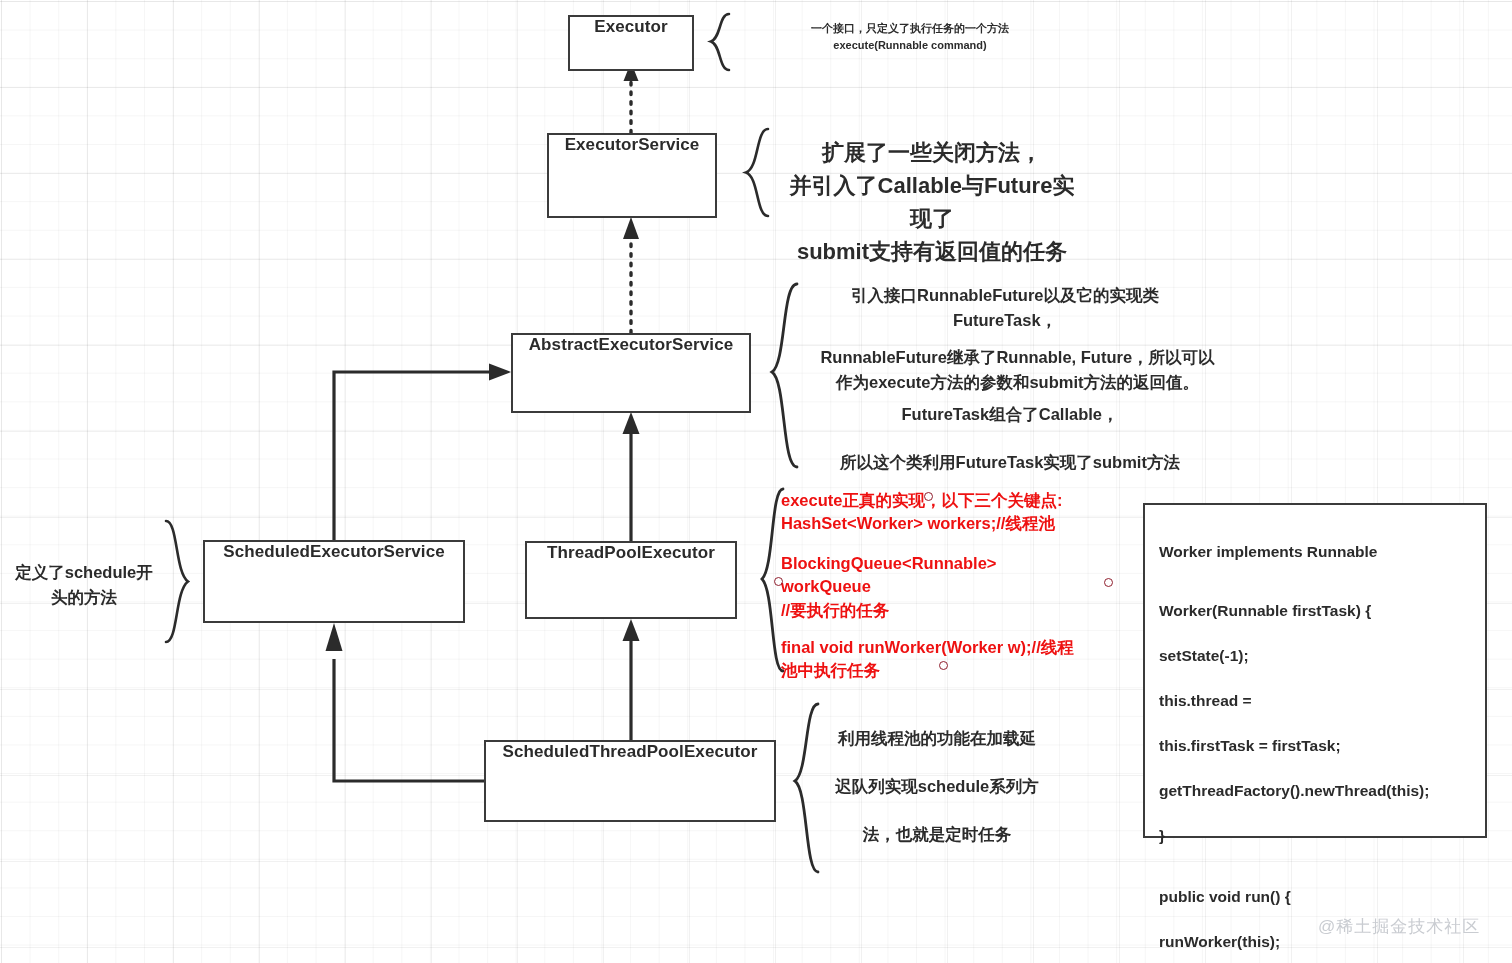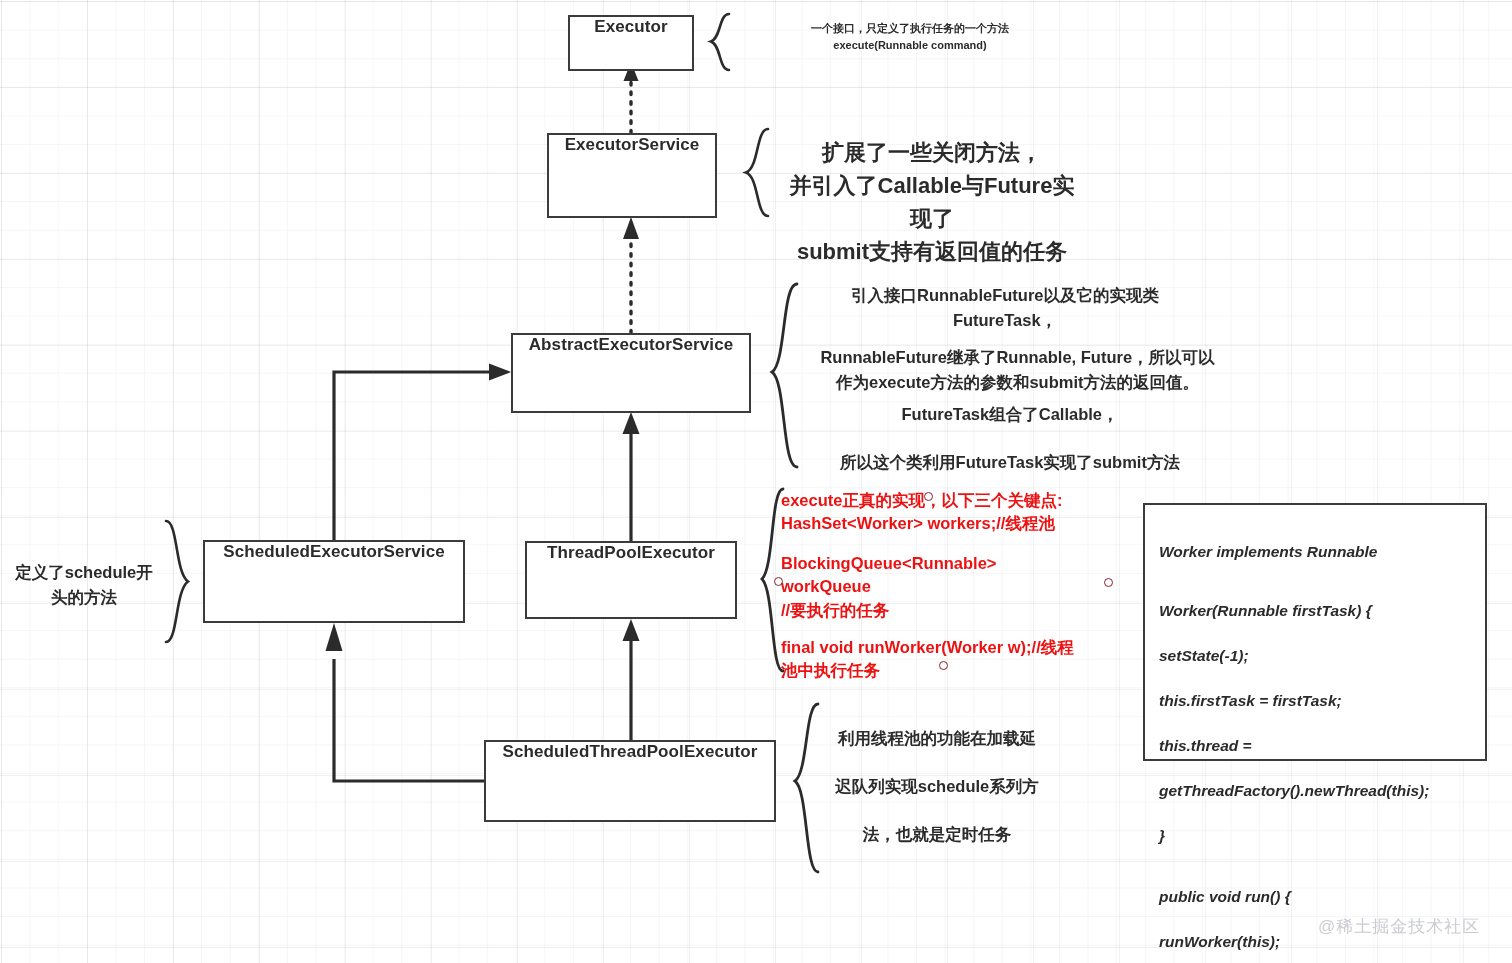--- a/index.html
+++ b/index.html
@@ -222,26 +222,26 @@
 //要执行的任务</div>
 
   <div class="ann-red" style="left:781px; top:636px; width:345px; font-size:16.5px;">final void runWorker(Worker w);//线程
 池中执行任务</div>
 
   <div class="marker-circle" style="left:924px; top:492px;"></div>
   <div class="marker-circle" style="left:774px; top:577px;"></div>
   <div class="marker-circle" style="left:1104px; top:578px;"></div>
   <div class="marker-circle" style="left:939px; top:661px;"></div>
 
-  <div class="codebox" style="left:1143px; top:503px; width:344px; height:258px; font-size:15.5px;font-style:italic;">
+  <div class="codebox" style="left:1143px; top:503px; width:344px; height:335px; font-size:15.5px;">
     <div style="margin-bottom:14px;">Worker implements Runnable</div>
     <div>Worker(Runnable firstTask) {</div>
     <div>        setState(-1);</div>
+    <div>        this.thread =</div>
     <div>        this.firstTask = firstTask;</div>
-    <div>        this.thread =</div>
     <div>getThreadFactory().newThread(this);</div>
     <div style="margin-bottom:16px;">    }</div>
     <div>public void run() {</div>
     <div>        runWorker(this);</div>
     
   </div>
 
   <div class="watermark" style="left:1318px; top:915px;">@稀土掘金技术社区</div>
 
 </div>

